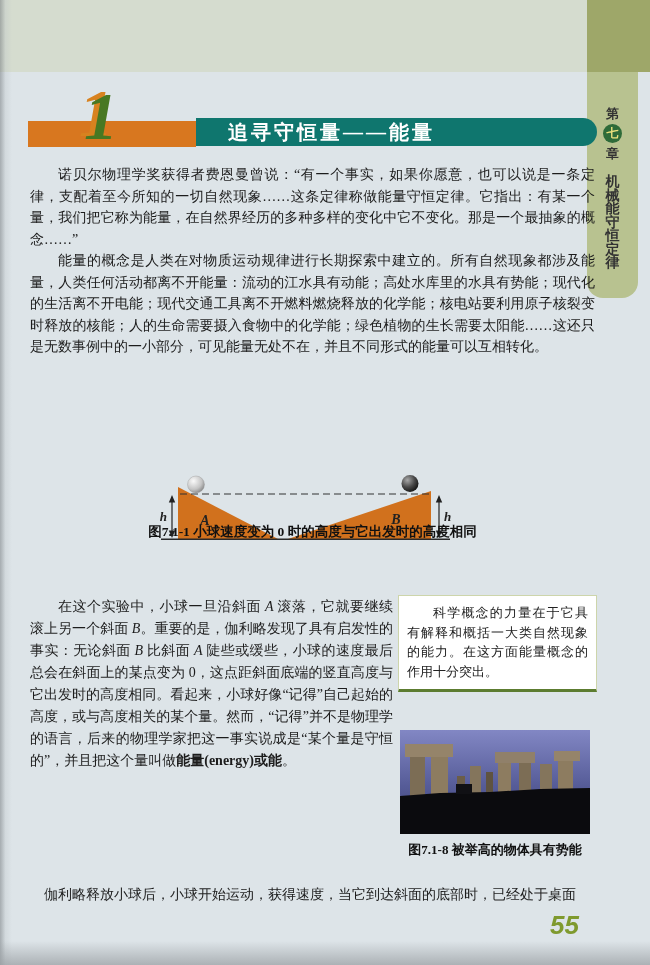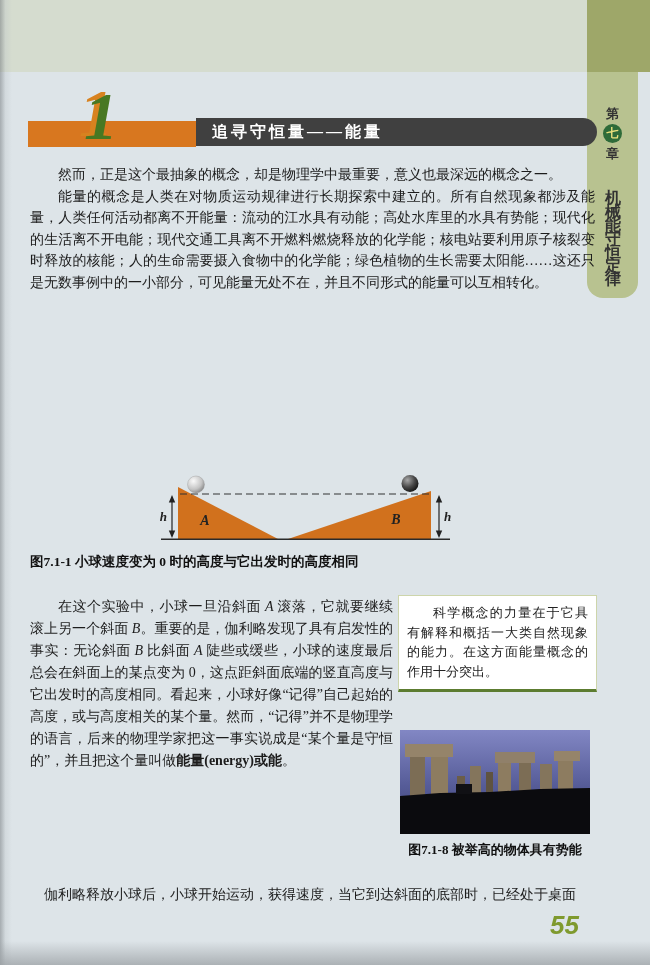--- a/index.html
+++ b/index.html
@@ -12,47 +12,47 @@
   
   .top-band{position:absolute;left:0;top:0;width:587px;height:72px;background:#d5dccf;}
   .top-band-right{position:absolute;left:587px;top:0;width:63px;height:72px;background:#9ea769;}
   .chapter-tab{position:absolute;left:587px;top:72px;width:51px;height:226px;
     background:#b8c290;border-radius:0 0 16px 16px;
     display:flex;flex-direction:column;align-items:center;padding-top:34px;box-sizing:border-box;
     font-family:"Liberation Sans",sans-serif;color:#333;}
   .tab-char{font-size:13px;line-height:15px;font-weight:bold;}
   .tab-circle{width:19px;height:19px;border-radius:50%;background:#2e6b39;color:#e9df7d;
     font-size:12px;line-height:19px;text-align:center;margin:3px 0;font-weight:bold;}
-  .tab-title{margin-top:30px;width:15px;font-size:16px;line-height:13.5px;font-weight:bold;
+  .tab-title{margin-top:14px;width:15px;font-size:14px;line-height:13.5px;font-weight:bold;
     text-align:center;word-break:break-all;}
   .edge-left{position:absolute;left:0;top:0;width:12px;height:965px;z-index:9;pointer-events:none;
     background:linear-gradient(to right,rgba(120,126,130,.55),rgba(185,192,196,.3) 45%,rgba(221,228,232,0));}
   .edge-bottom{position:absolute;left:0;bottom:0;width:650px;height:24px;z-index:9;pointer-events:none;
     background:linear-gradient(to bottom,rgba(170,174,178,0),rgba(155,160,164,.75));}
   
   .bar-orange{position:absolute;left:28px;top:121px;width:168px;height:26px;background:#d8771f;}
-  .bar-green{position:absolute;left:196px;top:118px;width:401px;height:28px;background:#404040;
-    border-radius:0 14px 14px 0;color:#fff;font-weight:bold;font-size:16px;line-height:28px;
-    padding-left:16px;box-sizing:border-box;letter-spacing:3px;}
+  .bar-green{position:absolute;left:196px;top:118px;width:401px;height:28px;background:#0f766e;
+    border-radius:0 14px 14px 0;color:#fff;font-weight:bold;font-size:20px;line-height:28px;
+    padding-left:32px;box-sizing:border-box;letter-spacing:3px;}
   .sec-num{position:absolute;left:84px;top:82px;font-size:68px;line-height:68px;font-style:italic;
     font-weight:bold;color:#487822;text-shadow:-5px -3px 0 #d8821f;z-index:3;}
   
   .block-top{position:absolute;left:30px;top:164px;width:565px;font-size:14px;line-height:21.5px;
     text-align:justify;}
   .block-top p{margin:0;text-indent:2em;}
   .left-col{position:absolute;left:30px;top:596px;width:363px;font-size:14px;line-height:22px;
     text-align:justify;}
   .left-col p{margin:0;text-indent:2em;}
   .p-bottom{position:absolute;left:16px;top:884px;width:565px;font-size:14px;line-height:21.5px;
     text-indent:2em;margin:0;text-align:justify;}
   .b{font-weight:bold;}
   .i{font-style:italic;font-family:"Liberation Serif",serif;}
   
   .fig1{position:absolute;left:158px;top:457px;width:295px;height:88px;}
-  .fig1-caption{position:absolute;left:30px;top:553px;width:565px;
+  .fig1-caption{position:absolute;left:30px;top:523px;width:565px;text-align:center;
     font-size:13.5px;font-weight:bold;color:#111;}
   
   .note-box{position:absolute;left:398px;top:595px;width:199px;box-sizing:border-box;
     background:#ffffff;border:1px solid #cdd5ab;border-bottom:3px solid #5c7c30;
     padding:7px 8px 8px 8px;font-family:"Liberation Sans",sans-serif;font-size:13px;
     line-height:19.5px;color:#222;text-align:justify;}
   .note-box p{margin:0;text-indent:2em;}
   .photo{position:absolute;left:400px;top:730px;width:190px;height:104px;display:block;}
   .fig2-caption{position:absolute;left:396px;top:841px;width:198px;text-align:center;
     font-size:13px;font-weight:bold;color:#111;}
@@ -71,21 +71,21 @@
   <span class="tab-circle">七</span>
   <span class="tab-char">章</span>
   <div class="tab-title">机械能守恒定律</div>
 </div>
 
 <div class="bar-orange"></div>
 <div class="bar-green">追寻守恒量——能量</div>
 <div class="sec-num">1</div>
 
 <div class="block-top">
-  <p>然而，正是这个最抽象的概念，却是物理学中最重要，意义也最深远的概念之一。</p>
+  <p>诺贝尔物理学奖获得者费恩曼曾说：“有一个事实，如果你愿意，也可以说是一条定律，支配着至今所知的一切自然现象……这条定律称做能量守恒定律。它指出：有某一个量，我们把它称为能量，在自然界经历的多种多样的变化中它不变化。那是一个最抽象的概念……”</p>
   <p>能量的概念是人类在对物质运动规律进行长期探索中建立的。所有自然现象都涉及能量，人类任何活动都离不开能量：流动的江水具有动能；高处水库里的水具有势能；现代化的生活离不开电能；现代交通工具离不开燃料燃烧释放的化学能；核电站要利用原子核裂变时释放的核能；人的生命需要摄入食物中的化学能；绿色植物的生长需要太阳能……这还只是无数事例中的一小部分，可见能量无处不在，并且不同形式的能量可以互相转化。</p>
 </div>
 
 <svg class="fig1" viewBox="0 0 295 88">
   <defs>
     <radialGradient id="ballL" cx="35%" cy="30%" r="75%">
       <stop offset="0%" stop-color="#fafafa"></stop>
         <stop offset="65%" stop-color="#c4c4c4"></stop>
         <stop offset="100%" stop-color="#878787"></stop>
     </radialGradient>

